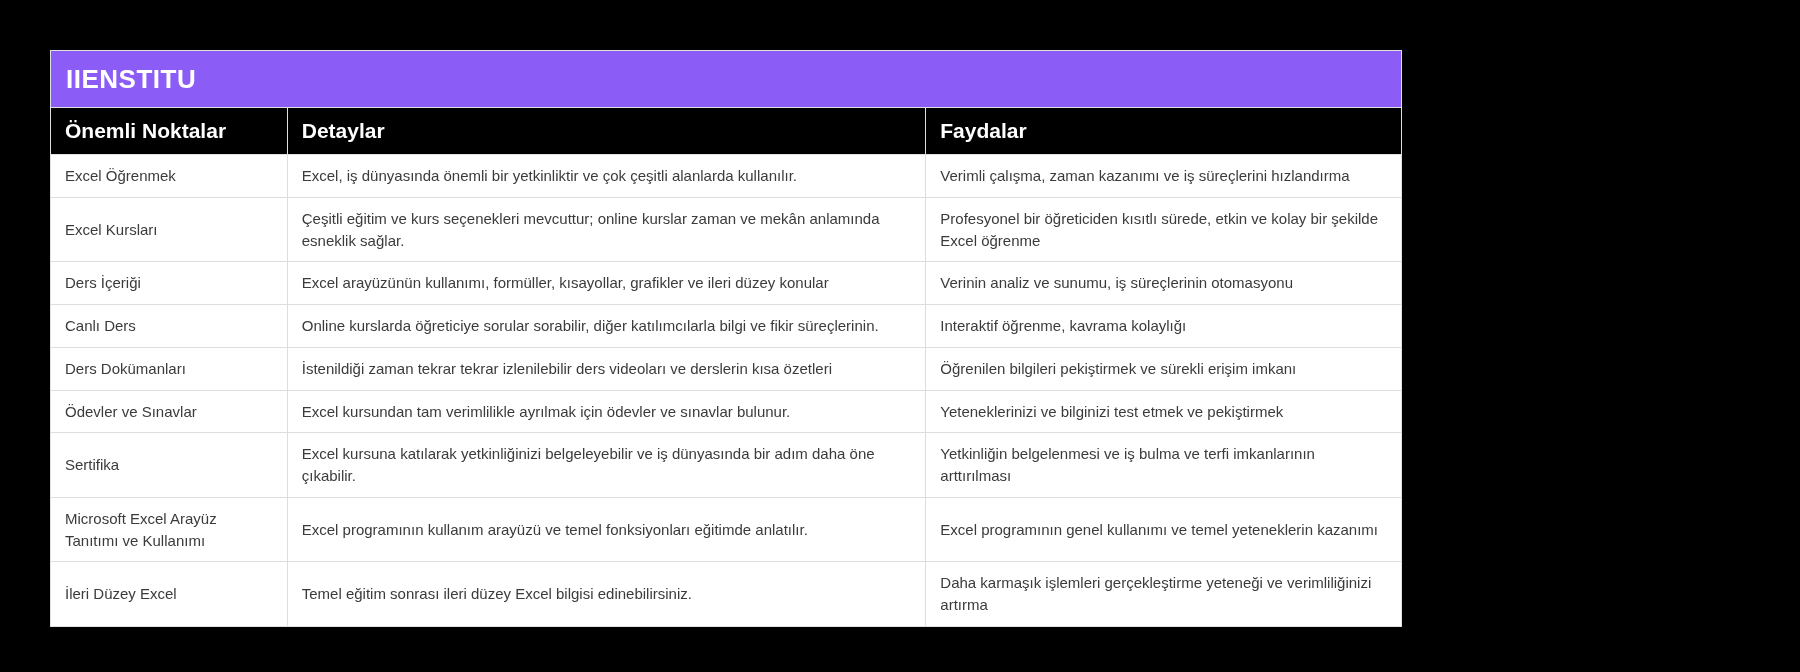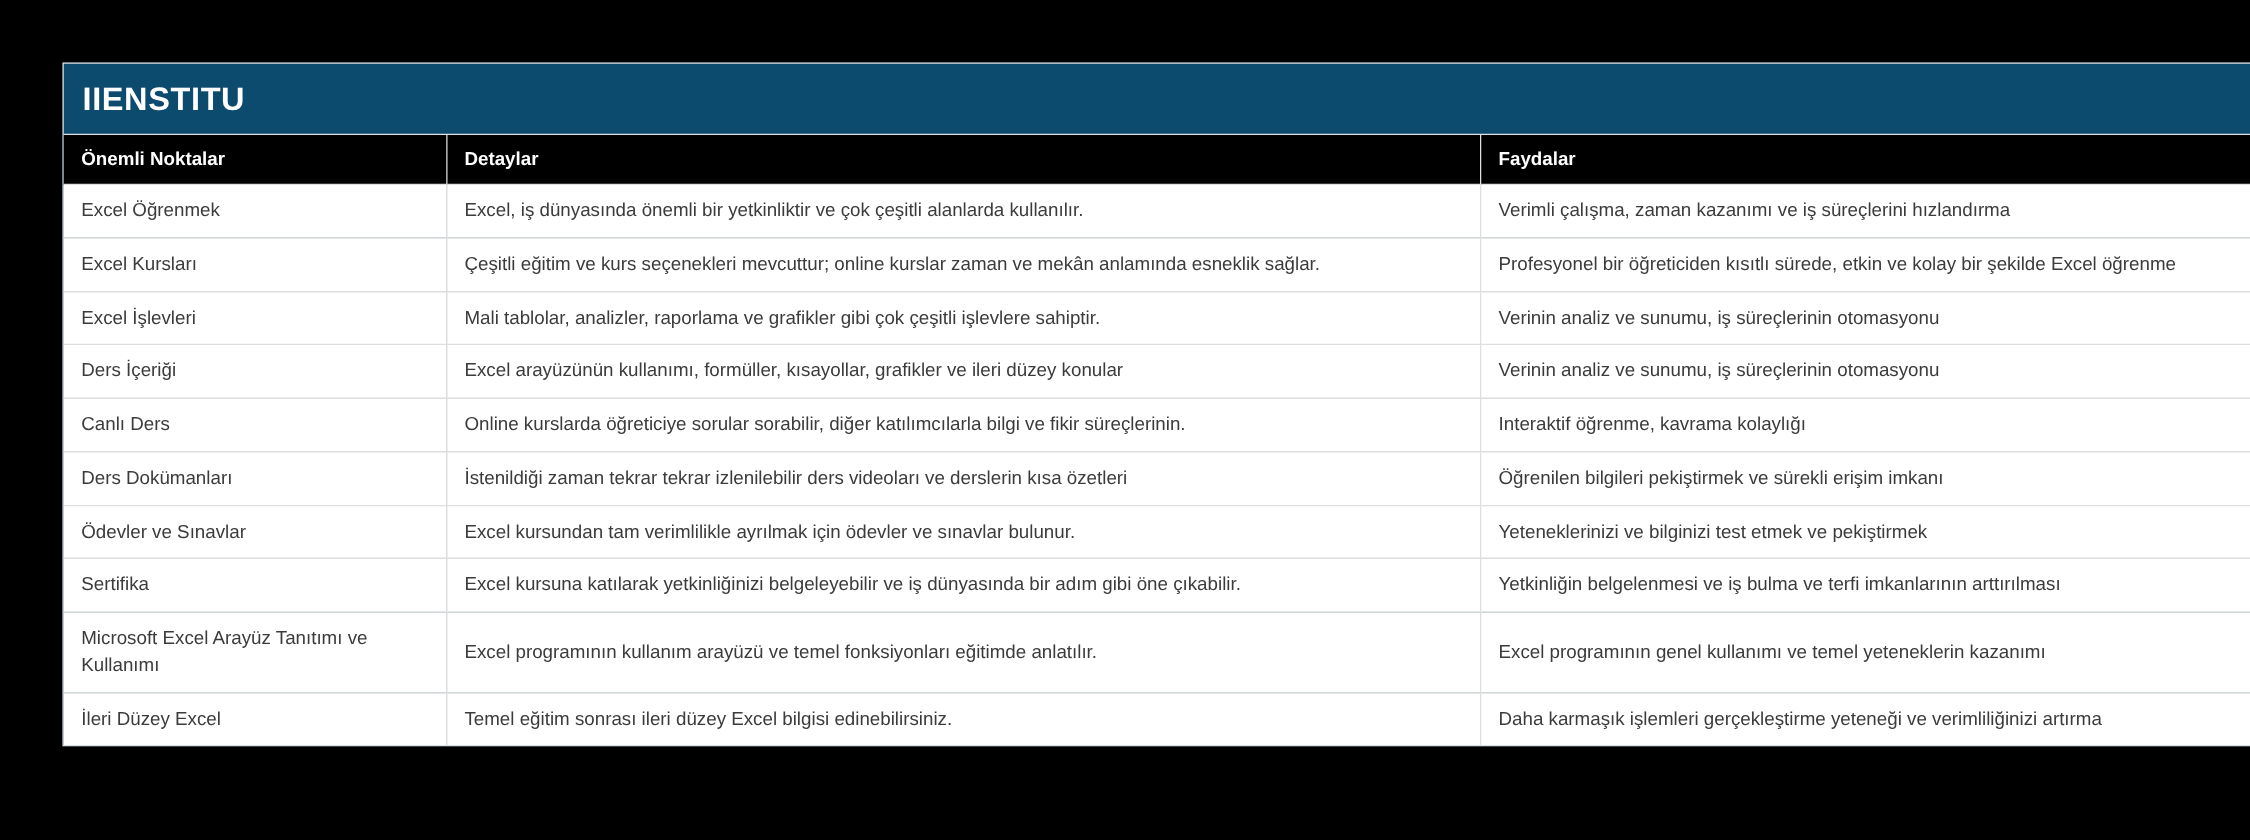--- a/index.html
+++ b/index.html
@@ -5,41 +5,41 @@
   * { box-sizing: border-box; margin: 0; padding: 0; }
   html, body {
     width: 1800px; height: 672px;
     background: #000000;
     overflow: hidden;
     font-family: "Liberation Sans", sans-serif;
   }
   .card {
     position: absolute;
     left: 50px; top: 50px;
-    width: 1751px;
-    background: #0c4a6e;
+    width: 1352px;
+    background: #8b5cf6;
     border: 1px solid #e0e0e0;
   }
   .card-title {
     color: #ffffff;
     font-size: 26px;
     font-weight: bold;
     padding: 13px 15px 12px 15px;
     letter-spacing: 0.5px;
     border-bottom: 1px solid #e0e0e0;
   }
   table {
     width: 100%;
     border-collapse: collapse;
     table-layout: fixed;
   }
   thead th {
     background: #000000;
     color: #ffffff;
-    font-size: 15px;
+    font-size: 21px;
     font-weight: bold;
     text-align: left;
     padding: 11px 14px;
     border: 1px solid #e0e0e0;
     border-top: none;
   }
   thead th:first-child { border-left: none; }
   thead th:last-child { border-right: none; }
   col.c1 { width: 17.5%; }
   col.c2 { width: 47.3%; }
@@ -80,25 +80,20 @@
           <td>Excel Öğrenmek</td>
           <td>Excel, iş dünyasında önemli bir yetkinliktir ve çok çeşitli alanlarda kullanılır.</td>
           <td>Verimli çalışma, zaman kazanımı ve iş süreçlerini hızlandırma</td>
         </tr>
         <tr>
           <td>Excel Kursları</td>
           <td>Çeşitli eğitim ve kurs seçenekleri mevcuttur; online kurslar zaman ve mekân anlamında esneklik sağlar.</td>
           <td>Profesyonel bir öğreticiden kısıtlı sürede, etkin ve kolay bir şekilde Excel öğrenme</td>
         </tr>
         <tr>
-          <td>Excel İşlevleri</td>
-          <td>Mali tablolar, analizler, raporlama ve grafikler gibi çok çeşitli işlevlere sahiptir.</td>
-          <td>Verinin analiz ve sunumu, iş süreçlerinin otomasyonu</td>
-        </tr>
-        <tr>
           <td>Ders İçeriği</td>
           <td>Excel arayüzünün kullanımı, formüller, kısayollar, grafikler ve ileri düzey konular</td>
           <td>Verinin analiz ve sunumu, iş süreçlerinin otomasyonu</td>
         </tr>
         <tr>
           <td>Canlı Ders</td>
           <td>Online kurslarda öğreticiye sorular sorabilir, diğer katılımcılarla bilgi ve fikir süreçlerinin.</td>
           <td>Interaktif öğrenme, kavrama kolaylığı</td>
         </tr>
         <tr>
@@ -106,21 +101,21 @@
           <td>İstenildiği zaman tekrar tekrar izlenilebilir ders videoları ve derslerin kısa özetleri</td>
           <td>Öğrenilen bilgileri pekiştirmek ve sürekli erişim imkanı</td>
         </tr>
         <tr>
           <td>Ödevler ve Sınavlar</td>
           <td>Excel kursundan tam verimlilikle ayrılmak için ödevler ve sınavlar bulunur.</td>
           <td>Yeteneklerinizi ve bilginizi test etmek ve pekiştirmek</td>
         </tr>
         <tr>
           <td>Sertifika</td>
-          <td>Excel kursuna katılarak yetkinliğinizi belgeleyebilir ve iş dünyasında bir adım gibi öne çıkabilir.</td>
+          <td>Excel kursuna katılarak yetkinliğinizi belgeleyebilir ve iş dünyasında bir adım daha öne çıkabilir.</td>
           <td>Yetkinliğin belgelenmesi ve iş bulma ve terfi imkanlarının arttırılması</td>
         </tr>
         <tr>
           <td>Microsoft Excel Arayüz Tanıtımı ve Kullanımı</td>
           <td>Excel programının kullanım arayüzü ve temel fonksiyonları eğitimde anlatılır.</td>
           <td>Excel programının genel kullanımı ve temel yeteneklerin kazanımı</td>
         </tr>
         <tr>
           <td>İleri Düzey Excel</td>
           <td>Temel eğitim sonrası ileri düzey Excel bilgisi edinebilirsiniz.</td>

